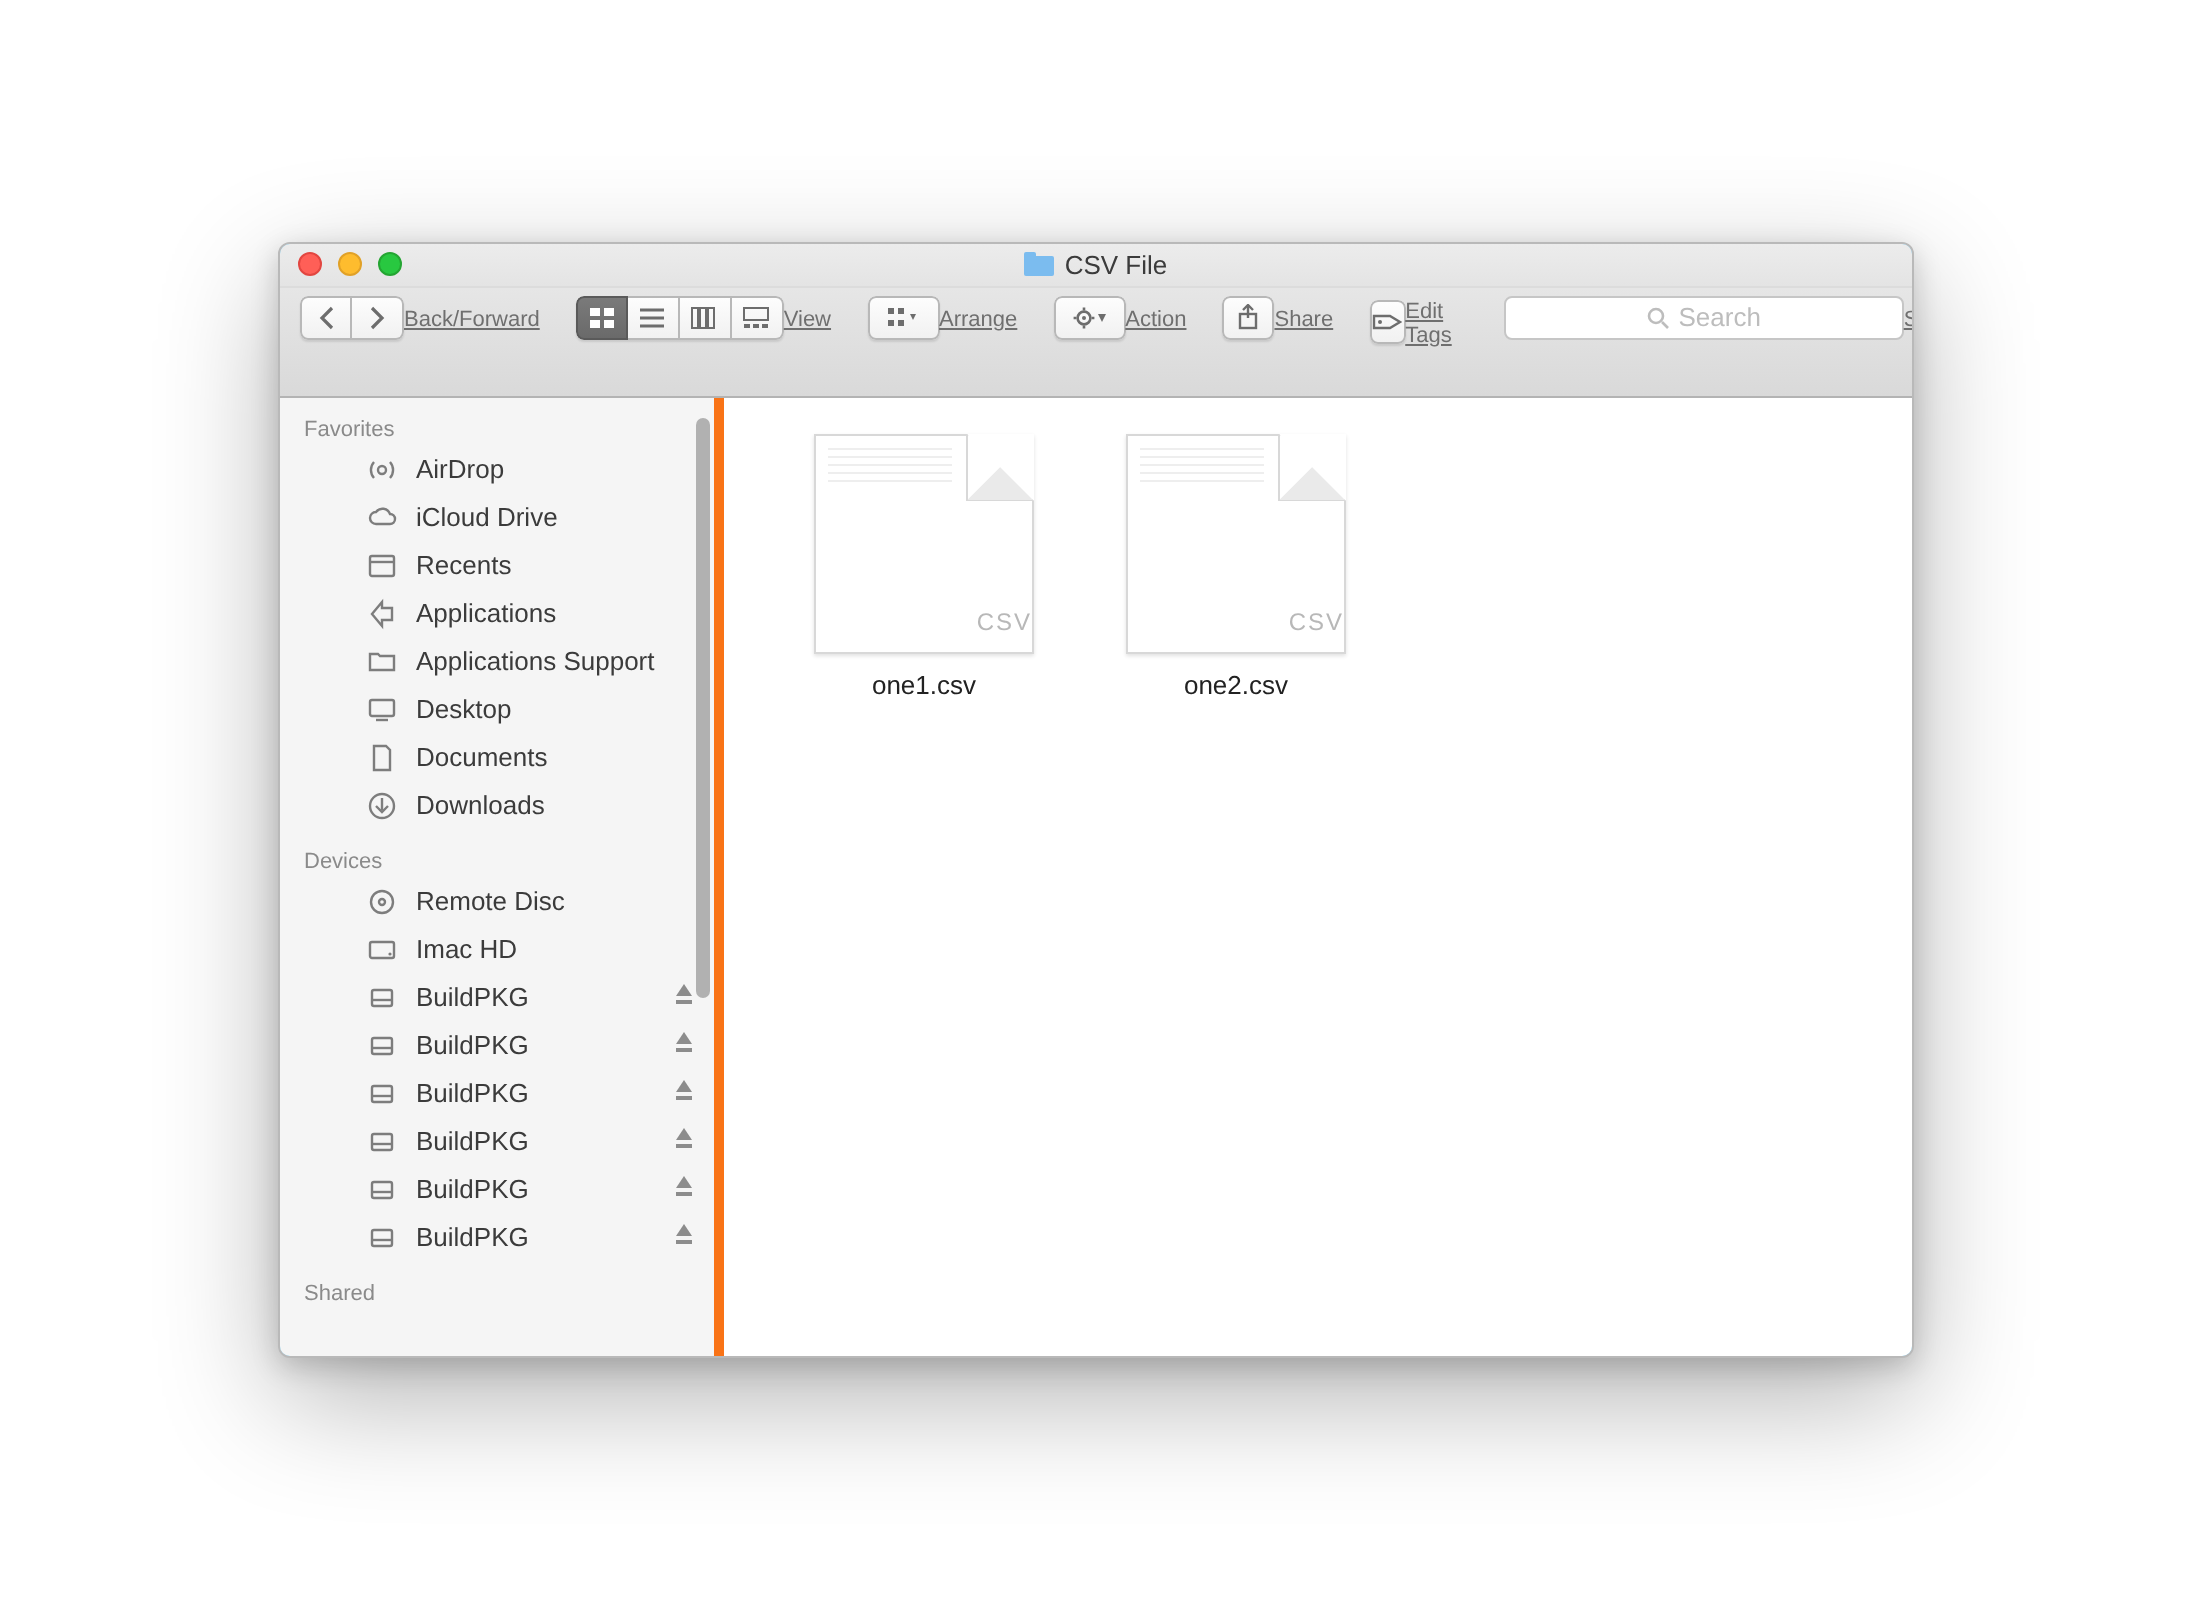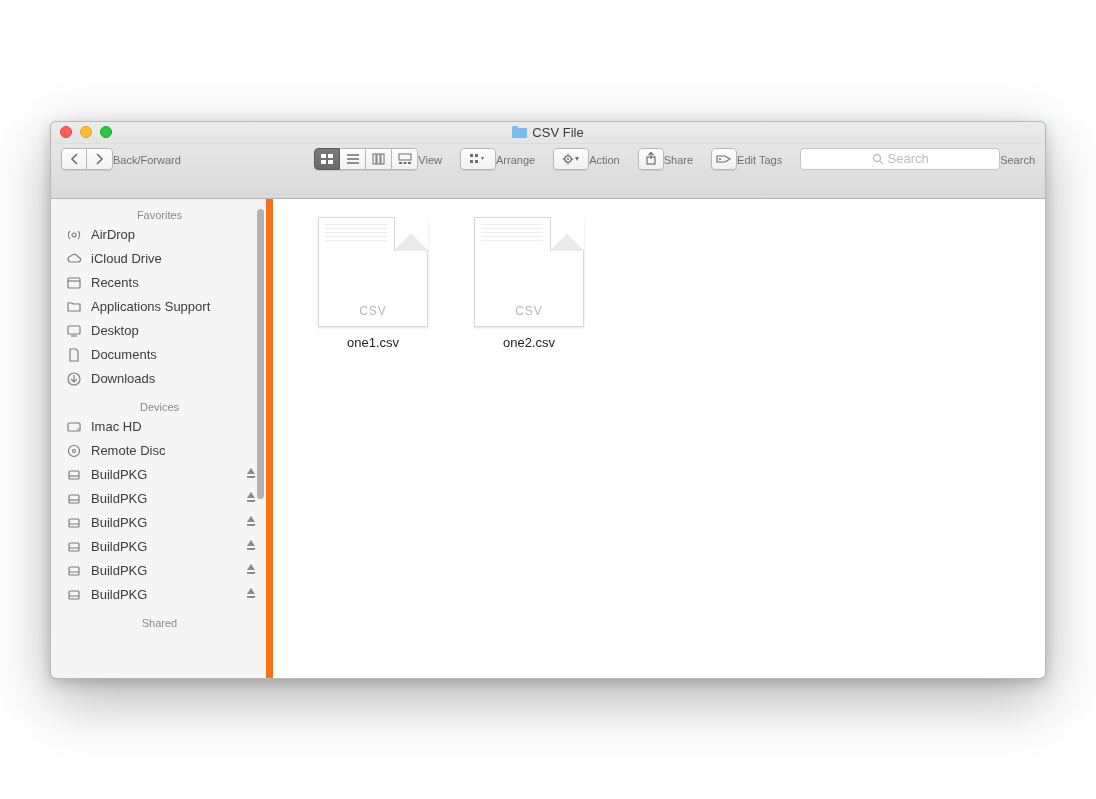--- a/index.html
+++ b/index.html
@@ -3,21 +3,21 @@
 <meta charset="utf-8">
 <style>
   * { box-sizing: border-box; margin: 0; padding: 0; }
   html, body { width: 1096px; height: 799px; }
   body {
     font-family: -apple-system, "Helvetica Neue", Helvetica, Arial, sans-serif;
     background: #fff;
     display: flex; align-items: center; justify-content: center;
   }
   .window {
-    width: 996px; height: 558px;
+    width: 818px; height: 558px;
     background: #7dd3fc;
     border: 1px solid #b9b9b9;
     border-radius: 6px;
     box-shadow: 0 20px 60px rgba(0,0,0,0.30), 0 4px 14px rgba(0,0,0,0.18);
     display: flex; flex-direction: column;
     overflow: hidden;
   }
 
   
   .titlebar {
@@ -56,21 +56,21 @@
     height: 55px;
     background: linear-gradient(#e6e6e6,#d9d9d9);
     border-bottom: 1px solid #b3b3b3;
     display: flex; align-items: flex-start;
     padding: 4px 10px 0 10px;
     font-size: 11px;
     gap: 0;
   }
   .tgroup { display: flex; align-items: center; margin-right: 18px;}
   .tgroup.right-push { margin-left: auto; margin-right: 0; }
-  .tlabel { color: #6f6f6f; margin-top: 2px; font-size: 11px; }
+  .tlabel { color: #6f6f6f; margin-top: 2px; font-size: 11px; text-decoration: underline; }
   .seg {
     display: flex;
     height: 22px;
     border-radius: 4px;
     overflow: hidden;
     box-shadow: 0 1px 0 rgba(255,255,255,0.5) inset, 0 1px 1px rgba(0,0,0,0.1);
   }
   .segbtn {
     background: linear-gradient(#fdfdfd,#f1f1f1);
     border: 1px solid #b8b8b8;
@@ -99,43 +99,43 @@
   .searchbox .ph { color: #bdbdbd; font-size: 13px; }
 
   svg.ic { display: block; }
 
   
   .body { flex: 1; display: flex; overflow: hidden; }
 
   .sidebar {
     width: 222px;
     background: #f5f5f5;
-    border-right: 7px solid #f97316;
+    border-right: 5px solid #f97316;
     overflow-y: auto;
     position: relative;
-    text-align: center;
   }
   .scrollthumb {
     position: absolute; right: 2px; top: 10px;
     width: 7px; height: 290px;
     background: rgba(0,0,0,0.28);
     border-radius: 4px;
   }
   .sec { padding-top: 6px; }
   .sec-h {
     font-size: 11px; color: #8a8a8a;
     padding: 4px 10px 2px 12px;
     font-weight: 500;
   }
   .sbitem {
     display: flex; align-items: center;
     height: 24px;
     padding: 0 10px 0 14px;
     font-size: 13px; color: #3b3b3b;
     gap: 8px;
+    margin-left: 28px;
   }
   .sbitem .ic-slot { width: 18px; display:flex; justify-content:center; color:#7d7d7d;}
   .sbitem .eject { margin-left: auto; color: #8c8c8c; }
 
   .content {
     flex: 1; background: #fff;
     padding: 18px 0 0 40px;
     display: flex; gap: 36px;
     align-items: flex-start;
   }
@@ -158,21 +158,21 @@
     position:absolute; top:-1px; right:-1px;
     width:34px; height:34px;
     background:#fff;
     clip-path: polygon(100% 0, 100% 100%, 0 0);
   }
   .pageicon .gridlines {
     position:absolute; top:6px; left:6px; right:40px; height:30px;
     display:flex; flex-direction:column; gap:3px;
   }
   .pageicon .gridlines div { height:1px; background:#eee;}
-  .pageicon .csv { position:absolute; bottom:8px; left:0; right:0; text-align:center;
+  .pageicon .csv { position:absolute; bottom:8px; left:0; right:0; text-align:right;
     color:#b8b8b8; font-size:12px; letter-spacing:1px;}
   .filelabel { margin-top:8px; font-size:13px; color:#222;}
 </style>
 </head>
 <body>
 
 <div class="window">
 
   <div class="titlebar">
     <div class="traffic">
@@ -340,20 +340,28 @@
                 <svg width="16" height="16" viewBox="0 0 16 16">
                   <rect x="2" y="3" width="12" height="10" rx="1" fill="none" stroke="#7d7d7d" stroke-width="1.2"></rect>
                   <line x1="2" y1="6" x2="14" y2="6" stroke="#7d7d7d" stroke-width="1.2"></line>
                 </svg>
               </span>
               <span>Recents</span>
             </div>
             <div class="sbitem">
               <span class="ic-slot">
                 <svg width="16" height="16" viewBox="0 0 16 16">
+                  <path d="M8 2 L3 8 L8 14 L8 11 L13 11 L13 5 L8 5 Z" fill="none" stroke="#7d7d7d" stroke-width="1.2"></path>
+                </svg>
+              </span>
+              <span>Applications</span>
+            </div>
+            <div class="sbitem">
+              <span class="ic-slot">
+                <svg width="16" height="16" viewBox="0 0 16 16">
                   <path d="M2 4 L6 4 L7 5 L14 5 L14 12 L2 12 Z" fill="none" stroke="#7d7d7d" stroke-width="1.2"></path>
                 </svg>
               </span>
               <span>Applications Support</span>
             </div>
             <div class="sbitem">
               <span class="ic-slot">
                 <svg width="16" height="16" viewBox="0 0 16 16">
                   <rect x="2" y="3" width="12" height="8" rx="1" fill="none" stroke="#7d7d7d" stroke-width="1.2"></rect>
                   <line x1="5" y1="13" x2="11" y2="13" stroke="#7d7d7d" stroke-width="1.2"></line>
@@ -378,34 +386,34 @@
                 </svg>
               </span>
               <span>Downloads</span>
             </div>
           </div>
           <div class="sec">
             <div class="sec-h">Devices</div>
             <div class="sbitem">
               <span class="ic-slot">
                 <svg width="16" height="16" viewBox="0 0 16 16">
+                  <circle cx="8" cy="8" r="5.5" fill="none" stroke="#7d7d7d" stroke-width="1.2"></circle>
+                  <circle cx="8" cy="8" r="1.5" fill="none" stroke="#7d7d7d" stroke-width="1.2"></circle>
+                </svg>
+              </span>
+              <span>Remote Disc</span>
+            </div>
+            <div class="sbitem">
+              <span class="ic-slot">
+                <svg width="16" height="16" viewBox="0 0 16 16">
                   <rect x="2" y="4" width="12" height="8" rx="1" fill="none" stroke="#7d7d7d" stroke-width="1.2"></rect>
                   <circle cx="12" cy="10" r="0.8" fill="#7d7d7d"></circle>
                 </svg>
               </span>
               <span>Imac HD</span>
-            </div>
-            <div class="sbitem">
-              <span class="ic-slot">
-                <svg width="16" height="16" viewBox="0 0 16 16">
-                  <circle cx="8" cy="8" r="5.5" fill="none" stroke="#7d7d7d" stroke-width="1.2"></circle>
-                  <circle cx="8" cy="8" r="1.5" fill="none" stroke="#7d7d7d" stroke-width="1.2"></circle>
-                </svg>
-              </span>
-              <span>Remote Disc</span>
             </div>
             <div class="sbitem">
               <span class="ic-slot">
                 <svg width="16" height="16" viewBox="0 0 16 16">
                   <rect x="3" y="4" width="10" height="8" rx="1" fill="none" stroke="#7d7d7d" stroke-width="1.2"></rect>
                   <line x1="3" y1="9" x2="13" y2="9" stroke="#7d7d7d" stroke-width="1.2"></line>
                 </svg>
               </span>
               <span>BuildPKG</span>
               <span class="eject"><svg width="10" height="12" viewBox="0 0 10 12">

